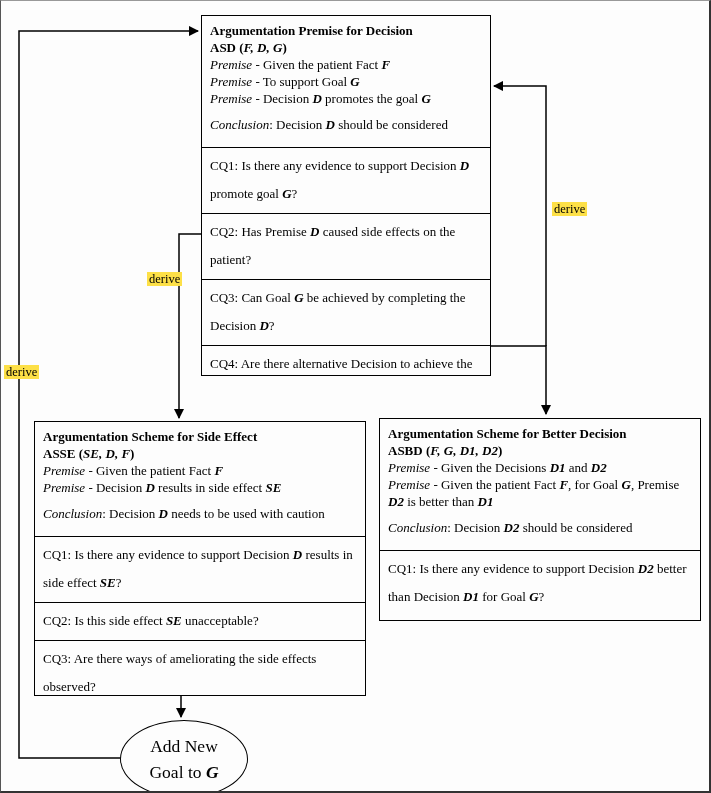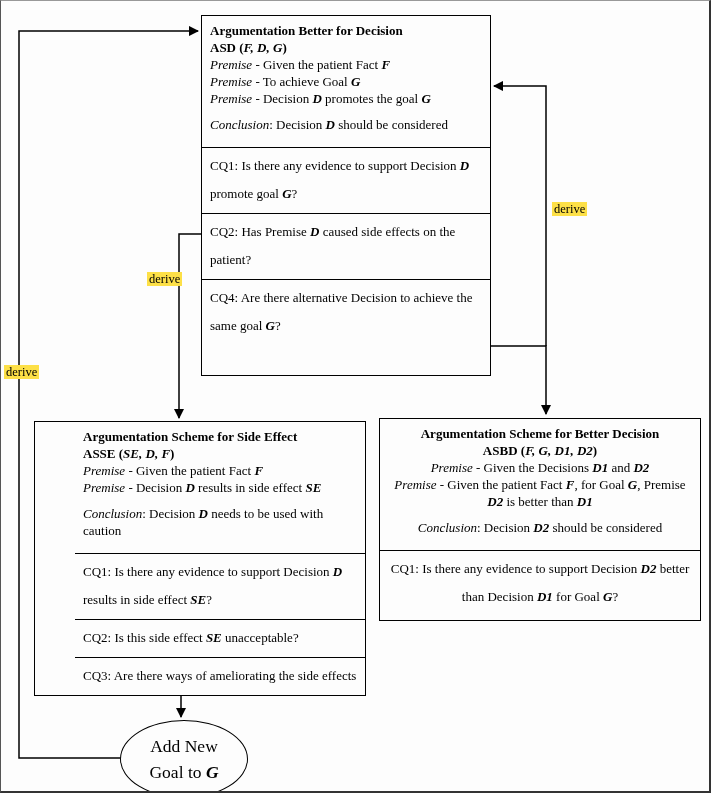--- a/index.html
+++ b/index.html
@@ -83,49 +83,50 @@
     <path class="conn" d="M200,233 H178 V417" marker-end="url(#ah)"></path>
     <path class="conn" d="M490,345 H545 V413" marker-end="url(#ah)"></path>
     <path class="conn" d="M545,345 V85 H493" marker-end="url(#ah)"></path>
     <path class="conn" d="M124,757 H18 V30 H197" marker-end="url(#ah)"></path>
     <path class="conn" d="M180,695 V716" marker-end="url(#ah)"></path>
   </svg>
 
   <div class="box" style="left:200px; top:14px; width:290px; height:361px;">
     <div class="hdr">
       <div>
-          <div class="tline"><span class="b">Argumentation Better for Decision</span></div>
+          <div class="tline"><span class="b">Argumentation Premise for Decision</span></div>
           <div class="tline"><span class="b">ASD (</span><span class="b i">F, D, G</span><span class="b">)</span></div>
           <div class="tline"><span class="i">Premise</span><span> - Given the patient Fact </span><span class="b i">F</span></div>
-          <div class="tline"><span class="i">Premise</span><span> - To achieve Goal </span><span class="b i">G</span></div>
+          <div class="tline"><span class="i">Premise</span><span> - To support Goal </span><span class="b i">G</span></div>
           <div class="tline"><span class="i">Premise</span><span> - Decision </span><span class="b i">D</span><span> promotes the goal </span><span class="b i">G</span></div>
         </div>
       <div class="conclusion"><span class="i">Conclusion</span><span>: Decision </span><span class="b i">D</span><span> should be considered</span></div>
     </div>
     <div class="cq"><span>CQ1: Is there any evidence to support Decision </span><span class="b i">D</span><span> promote goal </span><span class="b i">G</span><span>?</span></div>
     <div class="cq"><span>CQ2: Has Premise </span><span class="b i">D</span><span> caused side effects on the patient?</span></div>
+    <div class="cq"><span>CQ3: Can Goal </span><span class="b i">G</span><span> be achieved by completing the Decision </span><span class="b i">D</span><span>?</span></div>
     <div class="cq"><span>CQ4: Are there alternative Decision to achieve the same goal </span><span class="b i">G</span><span>?</span></div>
   </div>
 
-  <div class="box" style="left:33px; top:420px; width:332px; height:275px;padding-left:40px;">
+  <div class="box" style="left:33px; top:420px; width:332px; height:275px;">
     <div class="hdr">
       <div>
           <div class="tline"><span class="b">Argumentation Scheme for Side Effect</span></div>
           <div class="tline"><span class="b">ASSE (</span><span class="b i">SE, D, F</span><span class="b">)</span></div>
           <div class="tline"><span class="i">Premise</span><span> - Given the patient Fact </span><span class="b i">F</span></div>
           <div class="tline"><span class="i">Premise</span><span> - Decision </span><span class="b i">D</span><span> results in side effect </span><span class="b i">SE</span></div>
         </div>
       <div class="conclusion"><span class="i">Conclusion</span><span>: Decision </span><span class="b i">D</span><span> needs to be used with caution</span></div>
     </div>
     <div class="cq"><span>CQ1: Is there any evidence to support Decision </span><span class="b i">D</span><span> results in side effect </span><span class="b i">SE</span><span>?</span></div>
     <div class="cq"><span>CQ2: Is this side effect </span><span class="b i">SE</span><span> unacceptable?</span></div>
     <div class="cq"><span>CQ3: Are there ways of ameliorating the side effects observed?</span></div>
   </div>
 
-  <div class="box" style="left:378px; top:417px; width:322px; height:203px;text-align:center;">
+  <div class="box" style="left:378px; top:417px; width:322px; height:203px;">
     <div class="hdr">
       <div>
           <div class="tline"><span class="b">Argumentation Scheme for Better Decision</span></div>
           <div class="tline"><span class="b">ASBD (</span><span class="b i">F, G, D1, D2</span><span class="b">)</span></div>
           <div class="tline"><span class="i">Premise</span><span> - Given the Decisions </span><span class="b i">D1</span><span> and </span><span class="b i">D2</span></div>
           <div class="tline"><span class="i">Premise</span><span> - Given the patient Fact </span><span class="b i">F</span><span>, for Goal </span><span class="b i">G</span><span>, Premise </span><span class="b i">D2</span><span> is better than </span><span class="b i">D1</span></div>
         </div>
       <div class="conclusion"><span class="i">Conclusion</span><span>: Decision </span><span class="b i">D2</span><span> should be considered</span></div>
     </div>
     <div class="cq"><span>CQ1: Is there any evidence to support Decision </span><span class="b i">D2</span><span> better than Decision </span><span class="b i">D1</span><span> for Goal </span><span class="b i">G</span><span>?</span></div>

